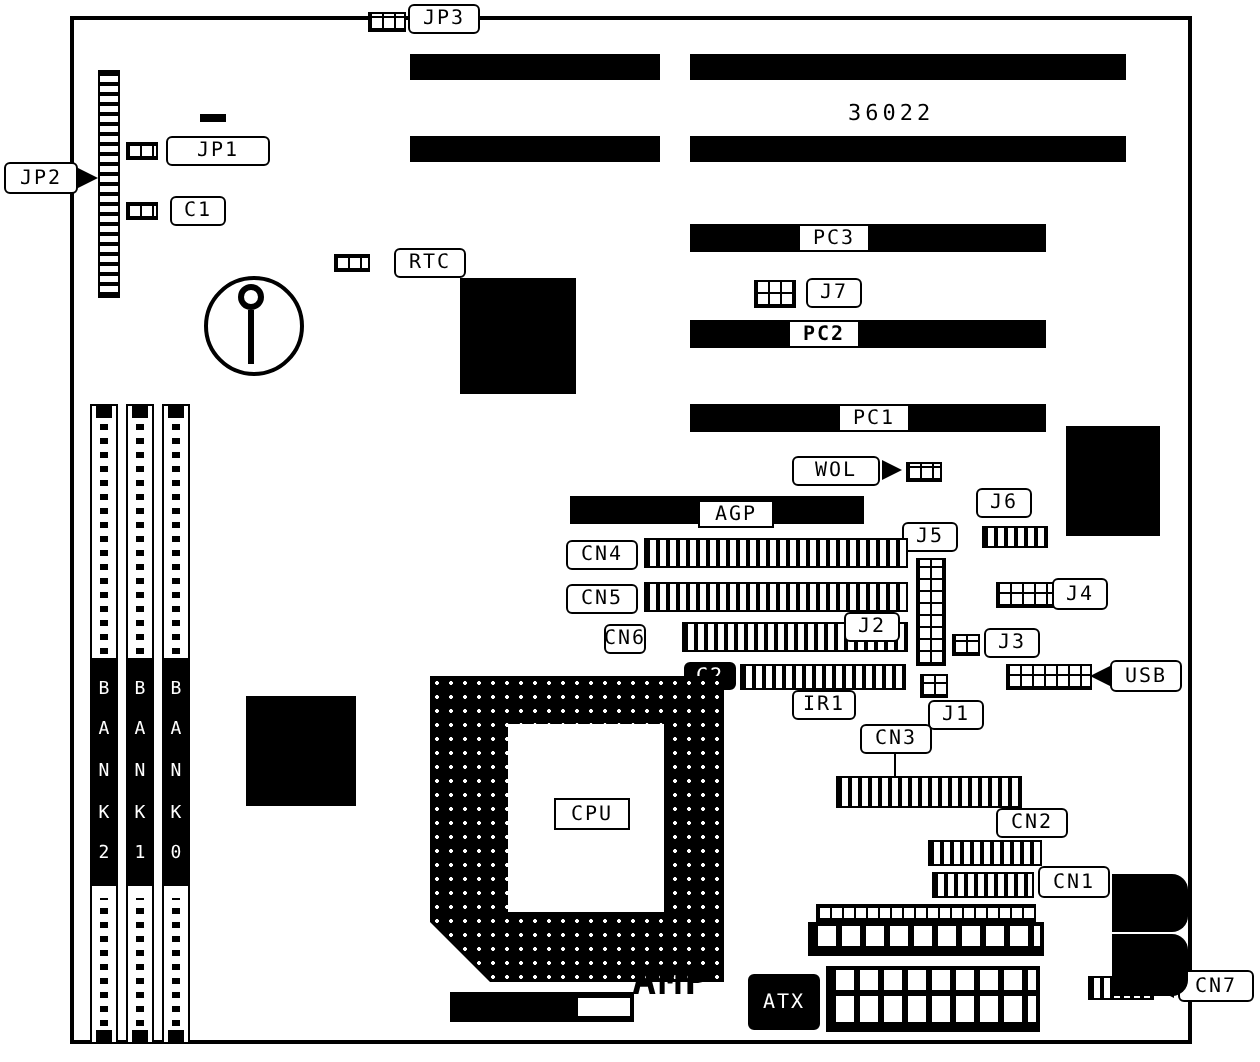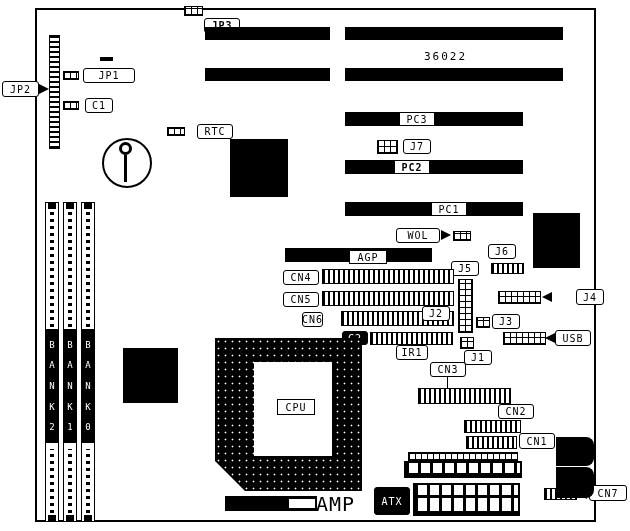--- a/index.html
+++ b/index.html
@@ -42,21 +42,21 @@
                    justify-content:space-evenly; font-size:9px; }
 </style>
 </head>
 <body>
 
 <div class="stage">
 
   <div class="abs" style="left:35px;top:8px;width:561px;height:514px;border:2px solid #000;"></div>
 
   <div class="pingrid" style="left:184px;top:6px;width:19px;height:10px;"></div>
-  <div class="label" style="left:204px;top:18px;width:36px;height:15px;font-weight:bold;">JP3</div>
+  <div class="label" style="left:204px;top:2px;width:36px;height:15px;">JP3</div>
 
   <div class="bar" style="left:205px;top:27px;width:125px;height:13px;"></div>
   <div class="bar" style="left:345px;top:27px;width:218px;height:13px;"></div>
   <div class="bar" style="left:205px;top:68px;width:125px;height:13px;"></div>
   <div class="bar" style="left:345px;top:68px;width:218px;height:13px;"></div>
   <div class="text" style="left:424px;top:50px;font-size:11px;letter-spacing:2px;">36022</div>
 
   <div class="chip" style="left:100px;top:57px;width:13px;height:4px;"></div>
 
   <div class="stripes-h" style="left:49px;top:35px;width:11px;height:114px;"></div>
@@ -81,21 +81,21 @@
   <div class="bar" style="left:345px;top:112px;width:178px;height:14px;"></div>
   <div class="whitebox" style="left:399px;top:112px;width:36px;height:14px;">PC3</div>
 
   <div class="pingrid" style="left:377px;top:140px;width:21px;height:14px;"></div>
   <div class="label" style="left:403px;top:139px;width:28px;height:15px;">J7</div>
 
   <div class="bar" style="left:345px;top:160px;width:178px;height:14px;"></div>
   <div class="whitebox" style="left:394px;top:160px;width:36px;height:14px;font-weight:bold;">PC2</div>
 
   <div class="bar" style="left:345px;top:202px;width:178px;height:14px;"></div>
-  <div class="whitebox" style="left:431px;top:202px;width:36px;height:14px;">PC1</div>
+  <div class="whitebox" style="left:419px;top:202px;width:36px;height:14px;">PC1</div>
 
   <div class="label" style="left:396px;top:228px;width:44px;height:15px;">WOL</div>
   <div class="arr-r" style="left:441px;top:230px;"></div>
   <div class="pingrid" style="left:453px;top:231px;width:18px;height:10px;"></div>
 
   <div class="bar" style="left:285px;top:248px;width:147px;height:14px;"></div>
   <div class="whitebox" style="left:349px;top:250px;width:38px;height:14px;">AGP</div>
 
   <div class="label" style="left:488px;top:244px;width:28px;height:15px;">J6</div>
   <div class="stripes-v" style="left:491px;top:263px;width:33px;height:11px;"></div>
@@ -107,21 +107,21 @@
   <div class="stripes-v" style="left:322px;top:269px;width:132px;height:15px;"></div>
 
   <div class="label" style="left:283px;top:292px;width:36px;height:15px;">CN5</div>
   <div class="stripes-v" style="left:322px;top:291px;width:132px;height:15px;"></div>
 
   <div class="label" style="left:302px;top:312px;width:21px;height:15px;">CN6</div>
   <div class="stripes-v" style="left:341px;top:311px;width:113px;height:15px;"></div>
 
   <div class="pingrid" style="left:498px;top:291px;width:43px;height:13px;"></div>
   <div class="arr-l" style="left:542px;top:292px;"></div>
-  <div class="label" style="left:576px;top:289px;width:28px;height:16px;text-align:right;">J4</div>
+  <div class="label" style="left:526px;top:289px;width:28px;height:16px;text-align:right;">J4</div>
 
   <div class="label" style="left:422px;top:306px;width:28px;height:15px;">J2</div>
   <div class="pingrid" style="left:476px;top:317px;width:14px;height:11px;"></div>
   <div class="label" style="left:492px;top:314px;width:28px;height:15px;">J3</div>
 
   <div class="label label-dark" style="left:342px;top:331px;width:26px;height:14px;">C2</div>
   <div class="stripes-v" style="left:370px;top:332px;width:83px;height:13px;"></div>
 
   <div class="pingrid" style="left:503px;top:332px;width:43px;height:13px;"></div>
   <div class="arr-l" style="left:545px;top:333px;"></div>
@@ -147,21 +147,21 @@
   <div class="stripes-v" style="left:464px;top:420px;width:57px;height:13px;"></div>
 
   <div class="stripes-v" style="left:466px;top:436px;width:51px;height:13px;"></div>
   <div class="label" style="left:519px;top:433px;width:36px;height:16px;">CN1</div>
 
   <div class="pingrid" style="left:408px;top:452px;width:110px;height:9px;"></div>
   <div class="sqgrid" style="left:404px;top:461px;width:118px;height:17px;"></div>
 
   <div class="bar" style="left:225px;top:496px;width:92px;height:15px;"></div>
   <div class="abs" style="left:289px;top:499px;width:26px;height:9px;background:#fff;"></div>
-  <div class="text" style="left:316px;top:492px;font-size:20px;font-weight:normal;letter-spacing:1px;">AMP</div>
+  <div class="text" style="left:316px;top:478px;font-size:20px;font-weight:bold;letter-spacing:1px;">AMP</div>
   <div class="label label-dark" style="left:374px;top:487px;width:36px;height:28px;">ATX</div>
   <div class="sqgrid" style="left:413px;top:483px;width:107px;height:33px;"></div>
 
   <div class="stripes-v" style="left:544px;top:488px;width:33px;height:12px;"></div>
   <div class="arr-l" style="left:577px;top:489px;"></div>
   <div class="label" style="left:589px;top:485px;width:38px;height:16px;">CN7</div>
 
   <div class="chip" style="left:556px;top:437px;width:38px;height:29px;border-radius:0 8px 8px 0;"></div>
   <div class="chip" style="left:556px;top:467px;width:38px;height:31px;border-radius:0 8px 8px 0;"></div>
 

